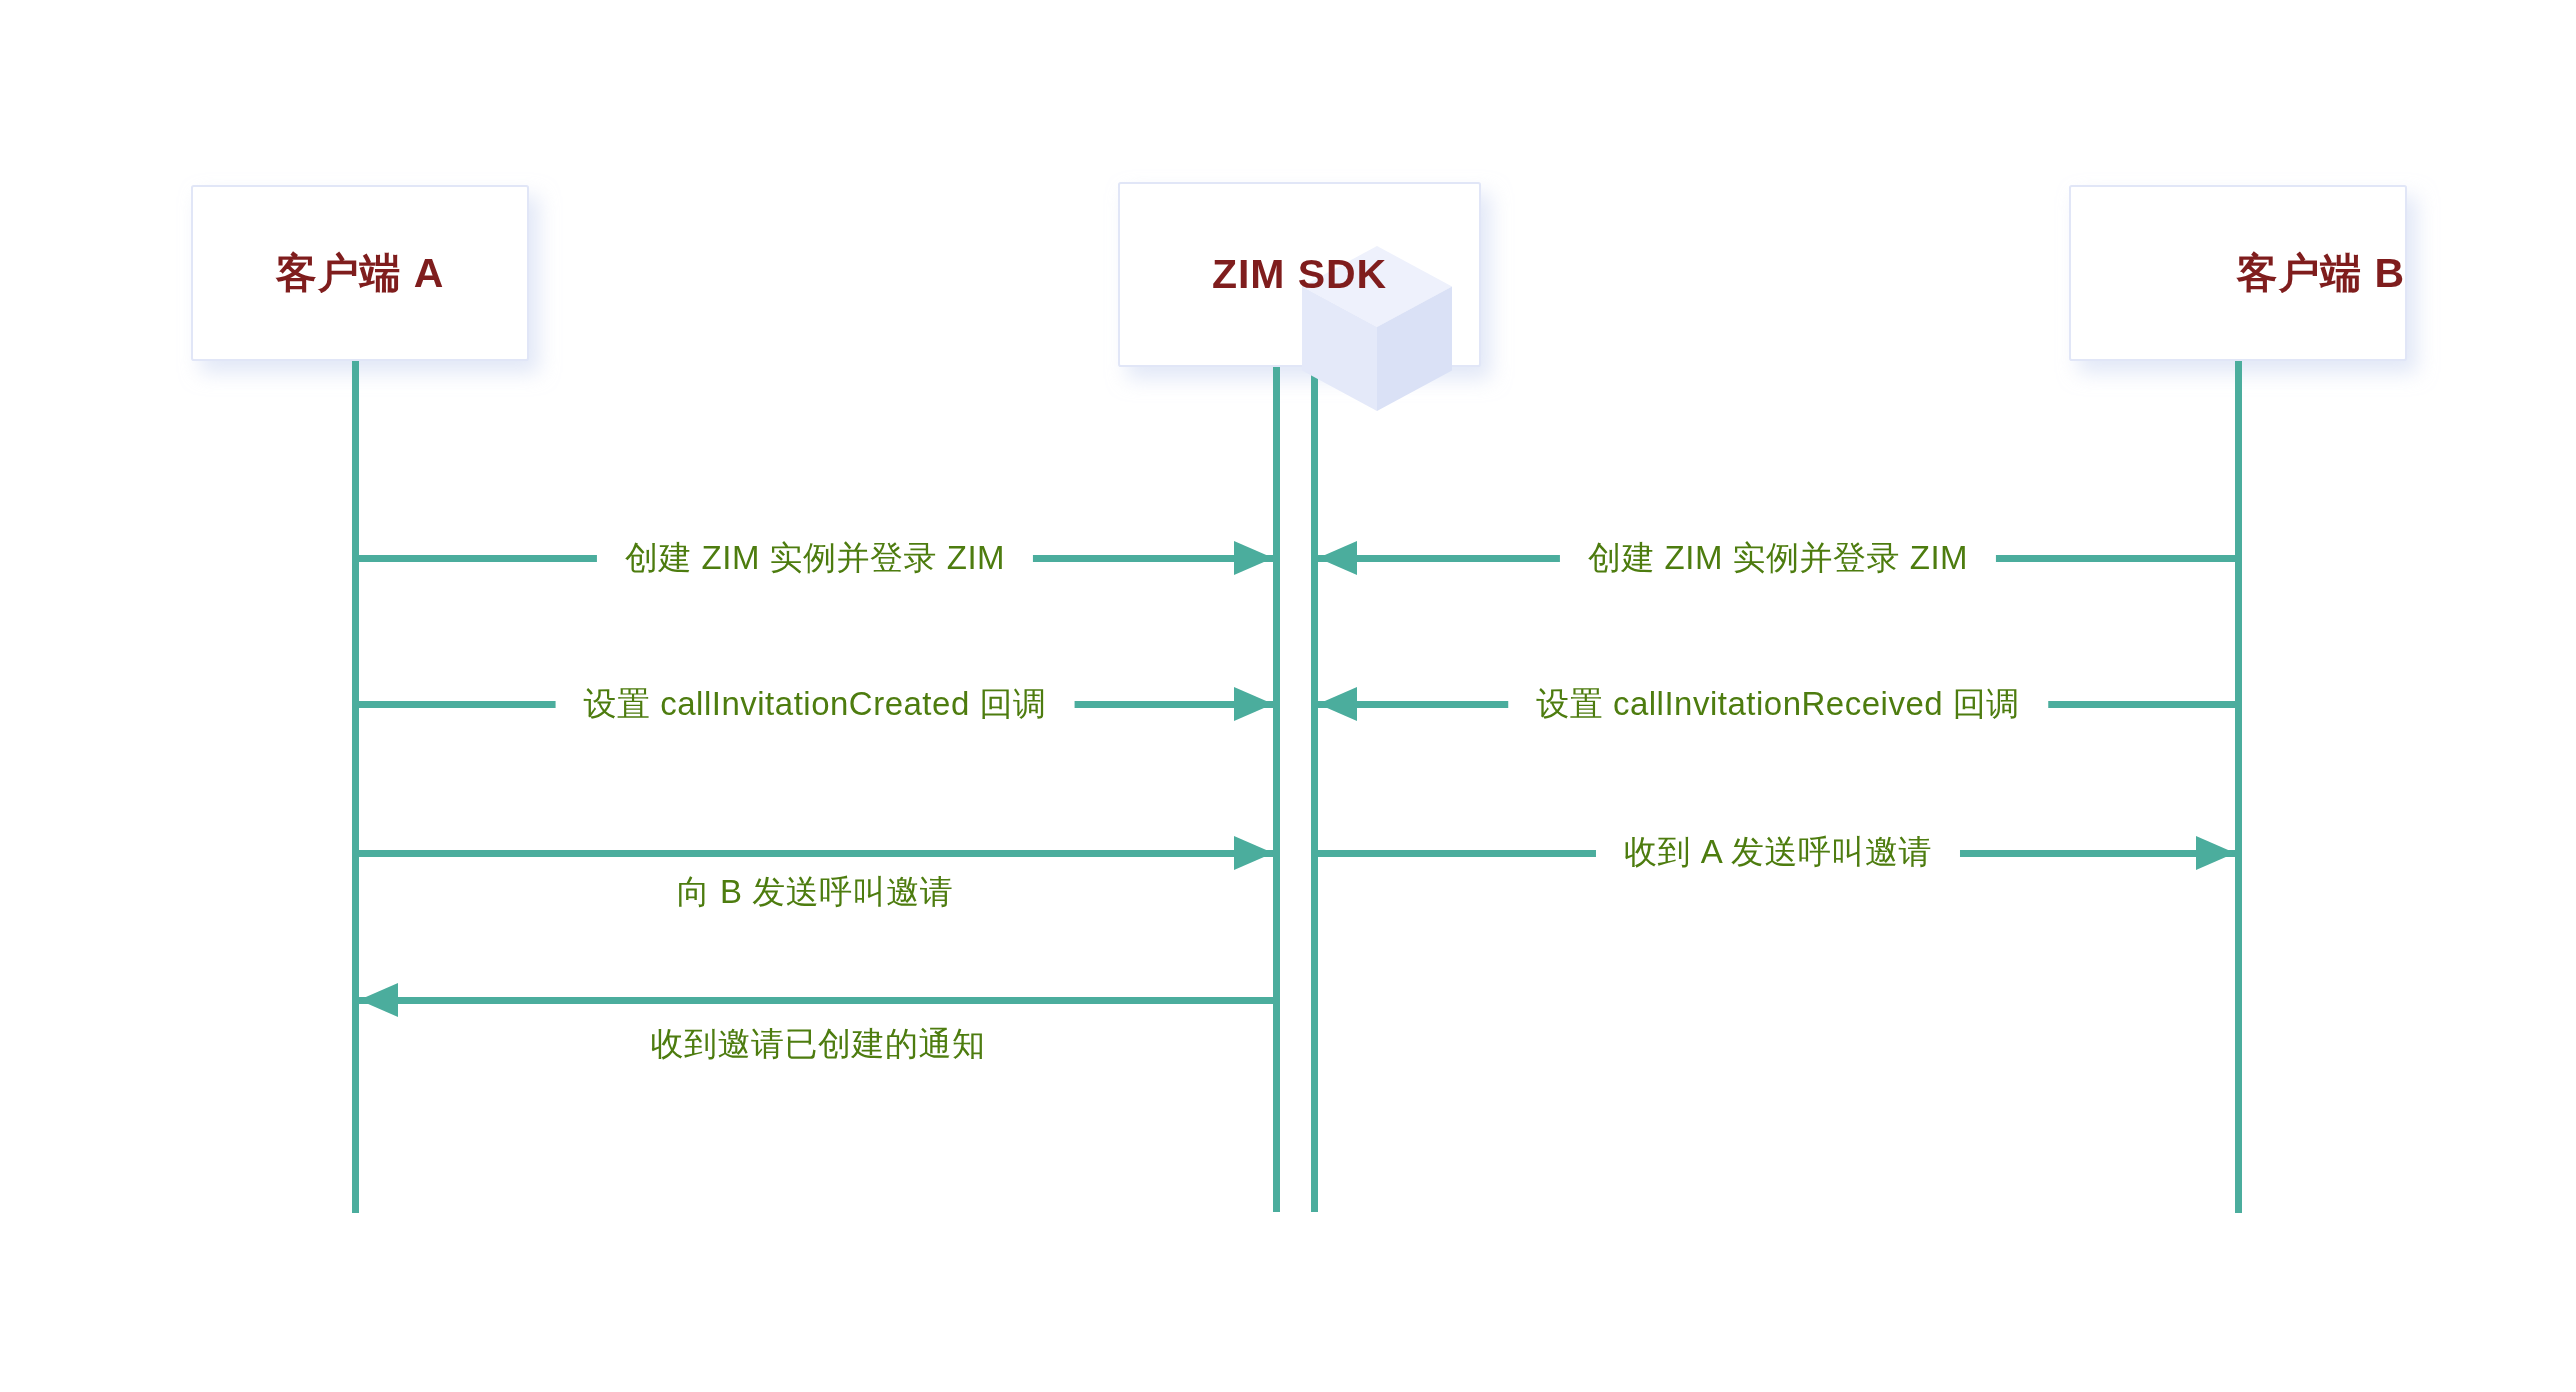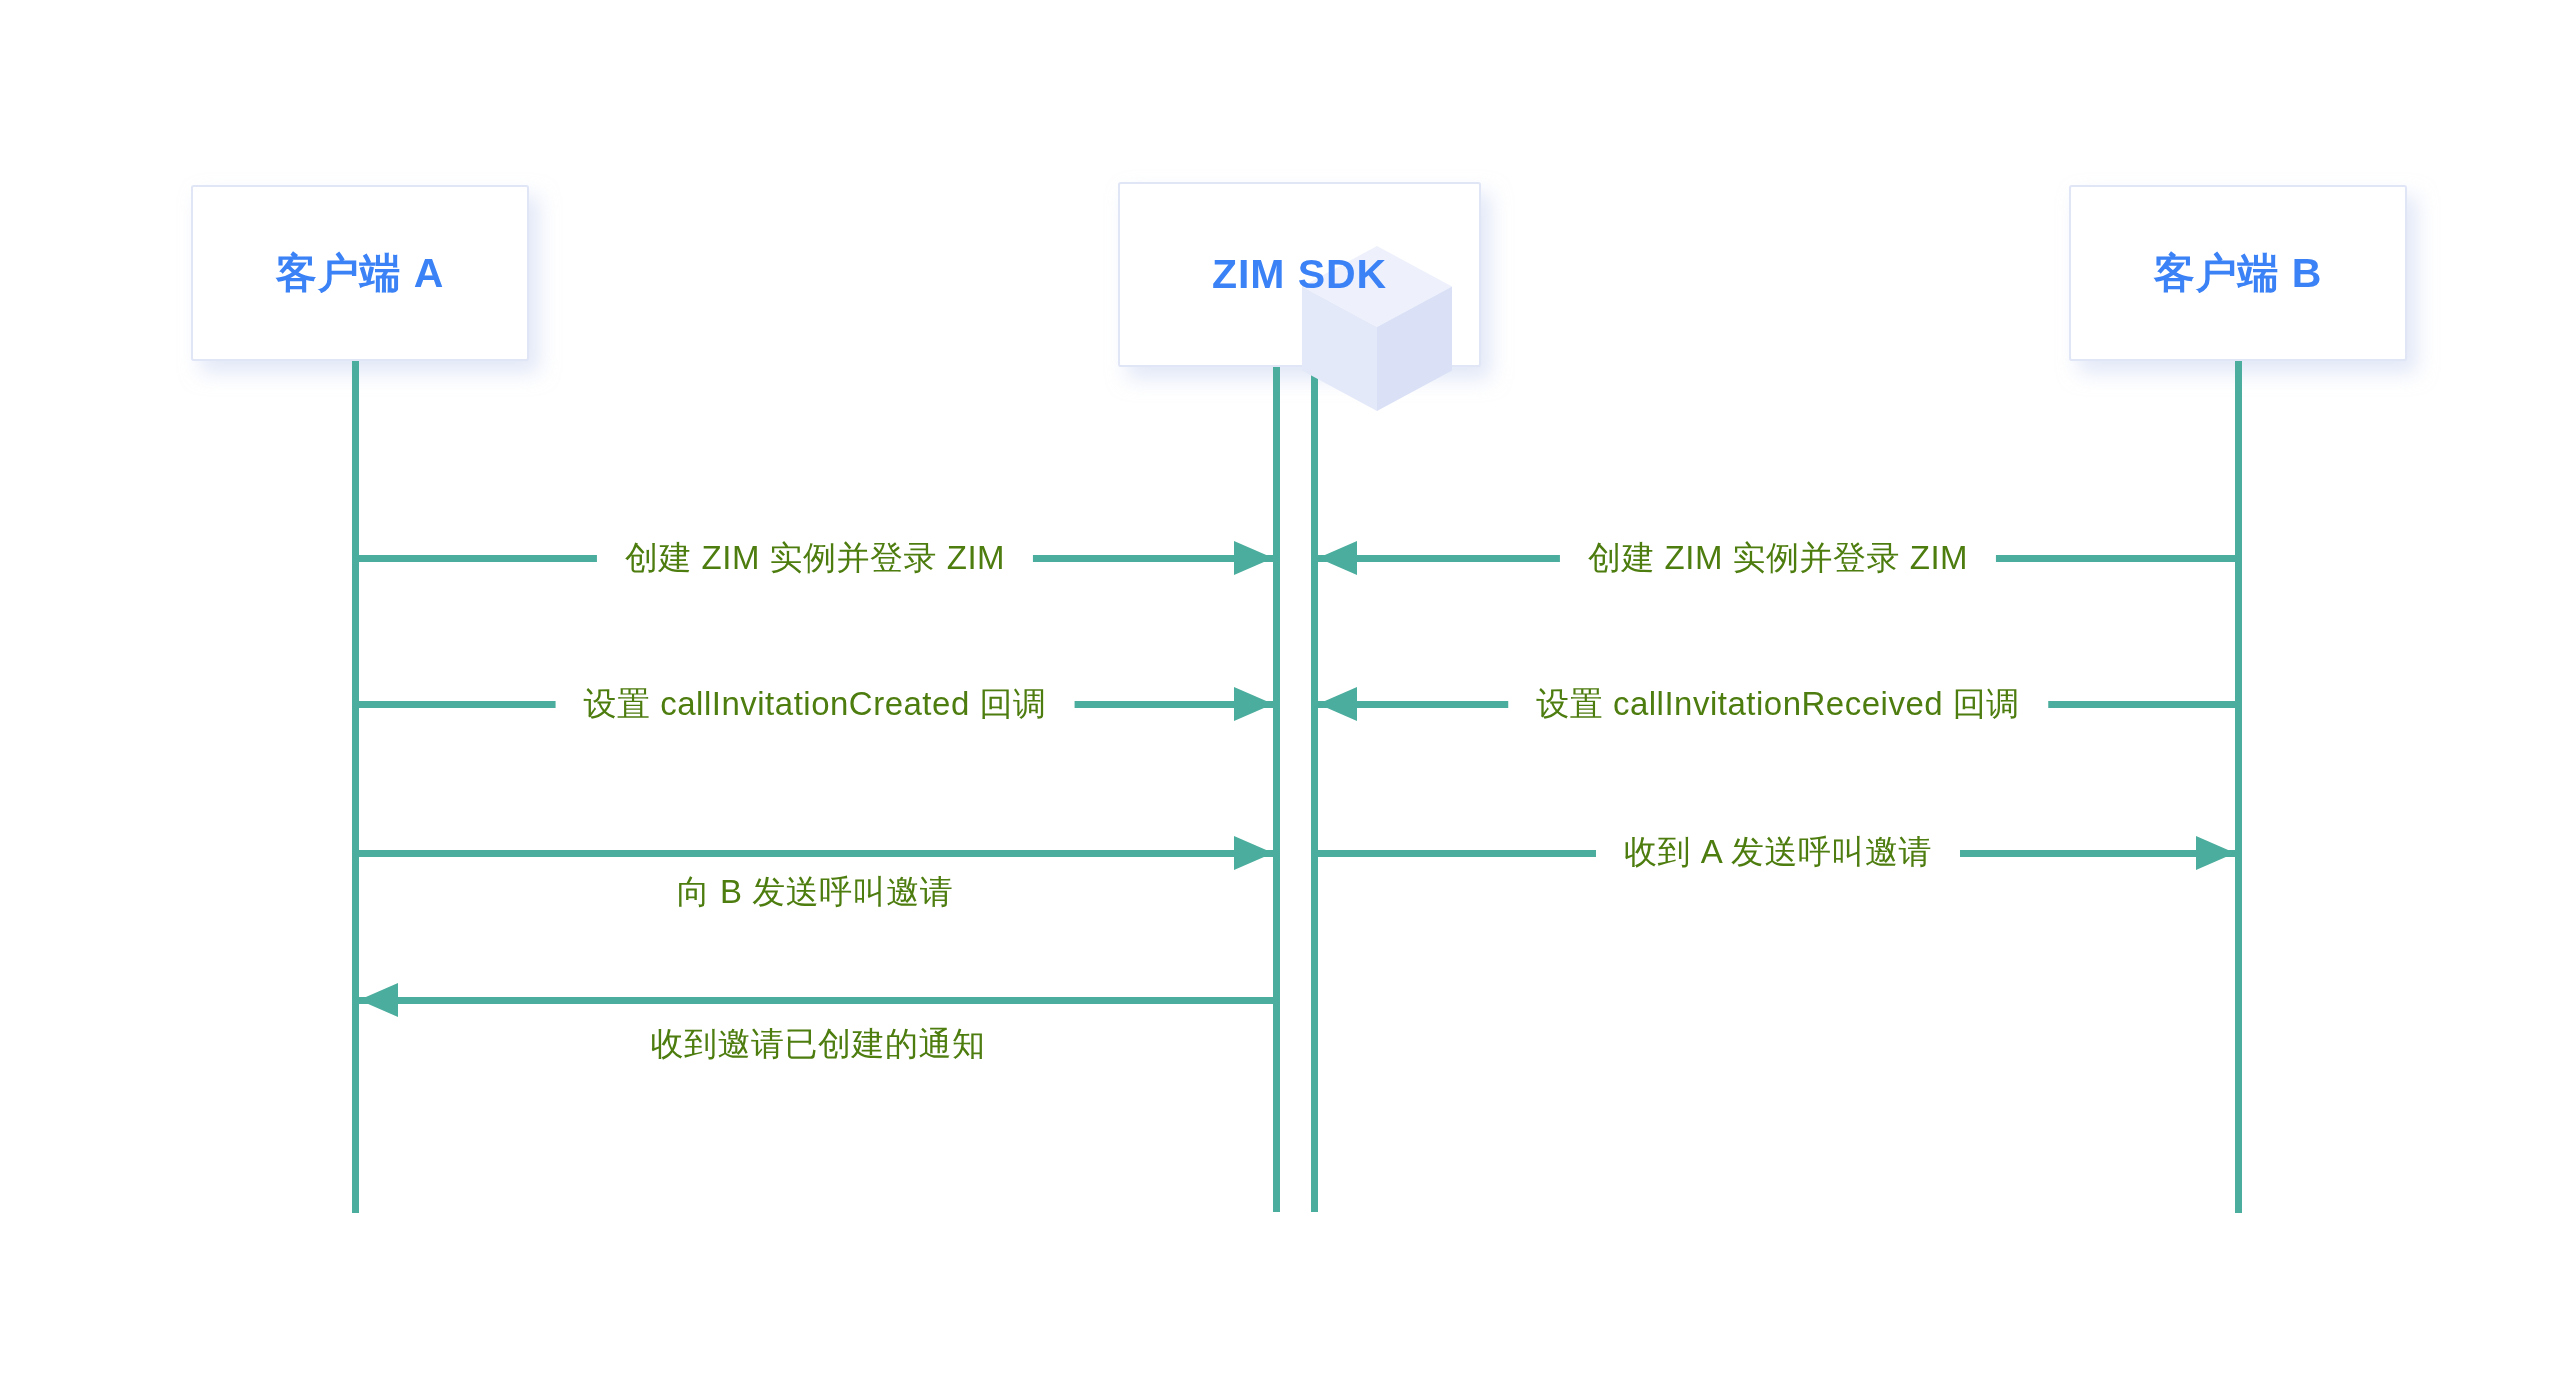--- a/index.html
+++ b/index.html
@@ -28,21 +28,21 @@
     box-shadow: 9.3px 11.2px 20.6px rgba(203, 213, 240, 0.55);
     display: flex;
     align-items: center;
     justify-content: center;
   }
   .actor-label {
     position: relative;
     z-index: 2;
     font-size: 41px;
     font-weight: 600;
-    color: #3b82f6;
+    color: #7f1d1d;
     letter-spacing: 0.9px;
     white-space: nowrap;
   }
   .cube-icon {
     position: absolute;
     z-index: 1;
     pointer-events: none;
   }
 
   
@@ -91,21 +91,21 @@
     <span class="cube-icon" style="left:182px; top:62px;">
       <svg width="150" height="165" viewBox="0 0 100 110" xmlns="http://www.w3.org/2000/svg">
         <polygon points="50,0 100,27 50,54 0,27" fill="#eef1fc"></polygon>
         <polygon points="0,27 50,54 50,110 0,83" fill="#e4e9f9"></polygon>
         <polygon points="100,27 50,54 50,110 100,83" fill="#dae1f6"></polygon>
       </svg>
     </span>
     <span class="actor-label">ZIM SDK</span>
   </div>
 
-  <div class="actor-box" style="left:2069px; top:185px; width:338px; height:176px;">
+  <div class="actor-box" style="left:2069px; top:185px; width:338px; height:176px;justify-content:flex-end;">
     <span class="actor-label">客户端 B</span>
   </div>
 
   <div class="lifeline" style="left:352px; top:361px; height:852px;"></div>
   <div class="lifeline" style="left:1273px; top:367px; height:845px;"></div>
   <div class="lifeline" style="left:1311px; top:367px; height:845px;"></div>
   <div class="lifeline" style="left:2235px; top:361px; height:852px;"></div>
 
   <div>
     <div class="mline" style="left:356px; top:555px; width:917px;"></div>

